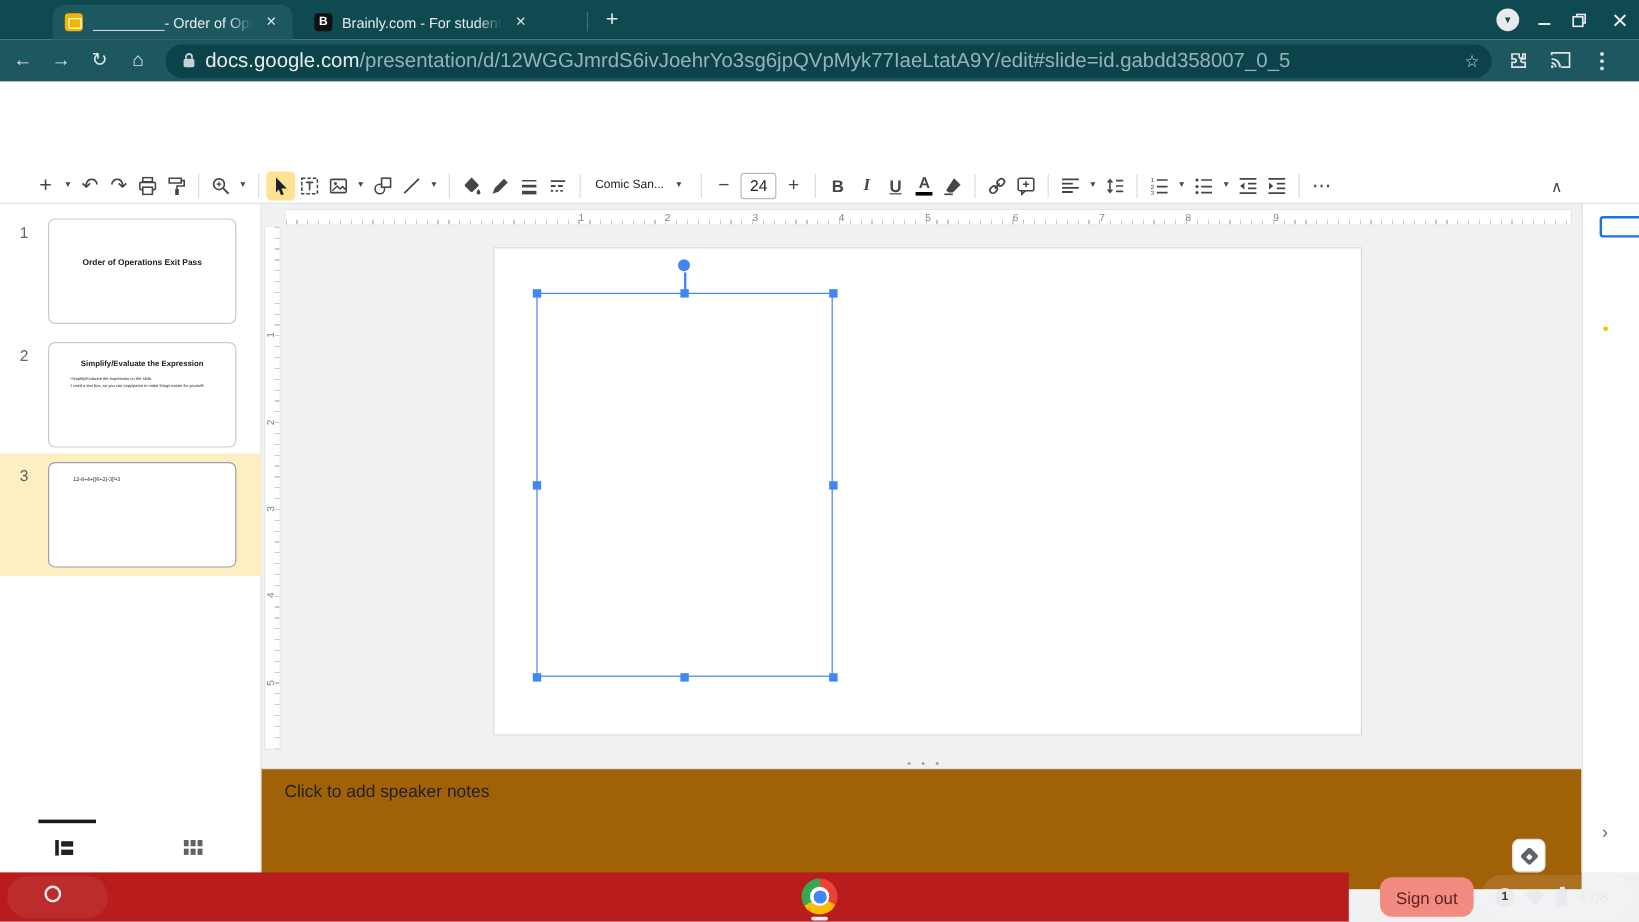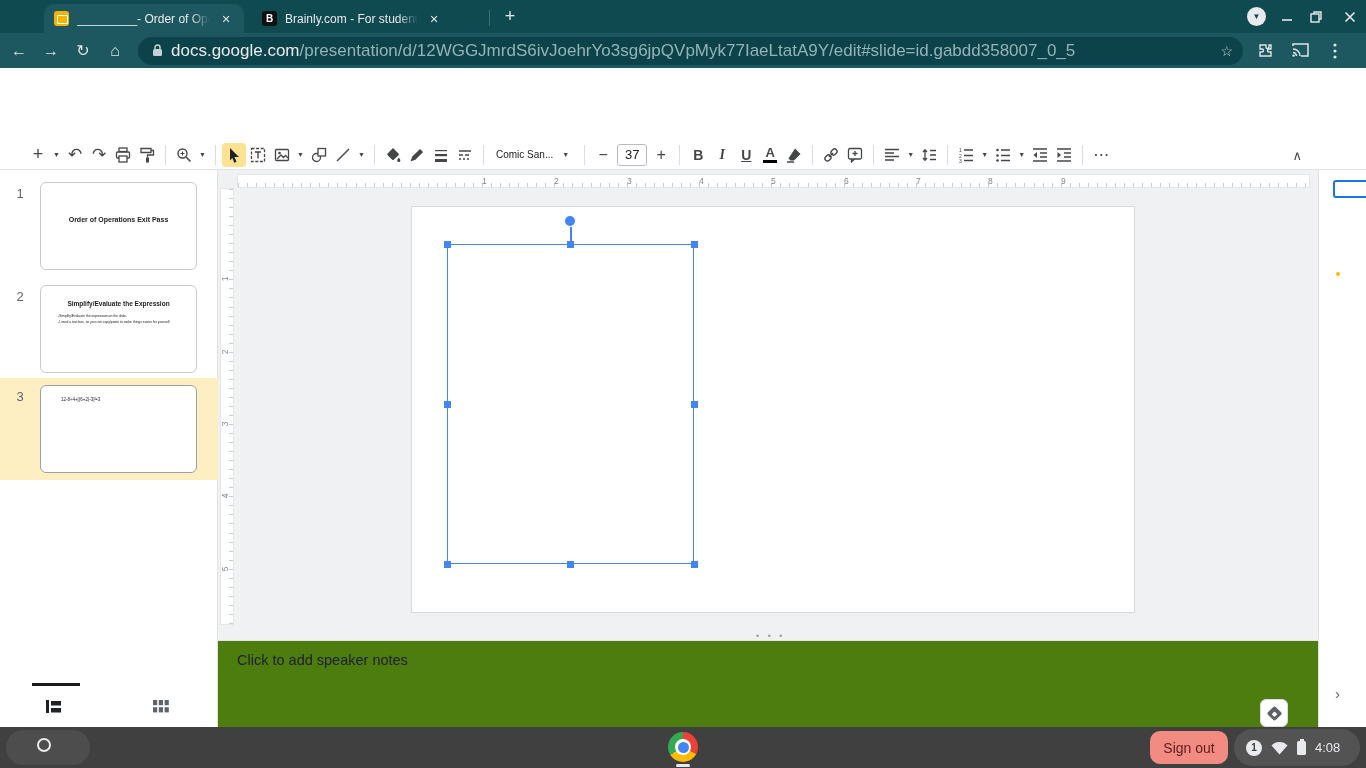--- a/index.html
+++ b/index.html
@@ -93,39 +93,39 @@
   .slide-canvas { position:absolute; left:193px; top:36px; width:724px; height:407px; background:#fff; border:1px solid #D8DADC; }
   .expr { position:absolute; left:237px; top:81px; font-family:"DejaVu Sans",sans-serif; font-size:25px; letter-spacing:-0.5px; color:#000; white-space:nowrap; }
   .expr sup { font-size:14px; vertical-align:9px; }
   .selbox { position:absolute; left:229px; top:74px; width:247px; height:320px; border:1.5px solid #4285F4; }
   .handle { position:absolute; width:7px; height:7px; background:#4285F4; }
   .rot-stem { position:absolute; left:352px; top:57px; width:1.5px; height:17px; background:#4285F4; }
   .rot-knob { position:absolute; left:347px; top:46px; width:10px; height:10px; border-radius:50%; background:#4285F4; }
   .notes-dots { position:absolute; left:538px; top:461px; color:#9AA0A6; font-size:9px; letter-spacing:3px; }
 
   
-  .notesbar { position:absolute; left:218px; top:640px; width:1100px; height:101px; background:#4d7c0f; border-top:1px solid #E0E2E4; }
+  .notesbar { position:absolute; left:218px; top:640px; width:1100px; height:101px; background:#a16207; border-top:1px solid #E0E2E4; }
   .notes-ph { position:absolute; left:19px; top:11px; font-size:14.5px; color:#202124; }
   .explore-btn { position:absolute; right:30px; bottom:14px; width:28px; height:28px; border:1px solid #DADCE0; border-radius:6px; display:flex; align-items:center; justify-content:center; background:#fff; }
   .explore-d { width:11px; height:11px; background:#5F6368; transform:rotate(45deg); border-radius:2px; position:relative; }
   .explore-d:after { content:""; position:absolute; left:3.5px; top:3.5px; width:4px; height:4px; background:#fff; border-radius:1px; }
 
   
   .sidepanel { position:absolute; left:1318px; top:170px; width:48px; height:557px; background:#fff; border-left:1px solid #E0E2E4; }
   .sp-ico { position:absolute; left:14px; width:18px; height:18px; }
   .cal { background:#fff; border:2px solid #1A73E8; border-radius:3px; color:#1A73E8; font-size:8px; font-weight:bold; text-align:center; line-height:14px; }
   .keep { background:#FBBC04; border-radius:4px; position:relative; }
   .keep:after { content:""; position:absolute; left:5px; top:4px; width:8px; height:8px; background:#fff; border-radius:50% 50% 40% 40%; }
   .tasks { background:#1A73E8; border-radius:50%; position:relative; }
   .tasks:before { content:""; position:absolute; left:8px; top:4px; width:3px; height:9px; background:#fff; transform:rotate(40deg); border-radius:2px; }
   .tasks:after { content:""; position:absolute; left:3px; top:4px; width:4px; height:4px; background:#FBBC04; border-radius:50%; }
   .sp-chevron { position:absolute; left:16px; top:515px; color:#5F6368; font-size:15px; }
 
   
-  .shelf { position:absolute; left:0; top:727px; width:1366px; height:41px; background:#404040; }
+  .shelf { position:absolute; left:0; top:727px; width:1124px; height:41px; background:#b91c1c; }
   .launcher-pill { position:absolute; left:6px; top:3px; width:84px; height:35px; border-radius:18px; background:rgba(255,255,255,0.07); }
   .launcher-ring { position:absolute; left:37px; top:11px; width:14px; height:14px; border:2.5px solid #E8EAED; border-radius:50%; }
   .chrome-ico { position:absolute; left:668px; top:5px; width:30px; height:30px; border-radius:50%;
     background:conic-gradient(from 120deg,#EA4335 0 120deg,#4285F4 0 120deg); }
   .chrome-ico { background:conic-gradient(#EA4335 0 33%, #FBBC05 33% 66%, #34A853 66% 100%); }
   .chrome-ico:before { content:""; position:absolute; left:7px; top:7px; width:16px; height:16px; background:#fff; border-radius:50%; }
   .chrome-ico:after { content:""; position:absolute; left:9.5px; top:9.5px; width:11px; height:11px; background:#4285F4; border-radius:50%; }
   .chrome-indicator { position:absolute; left:676px; top:37px; width:14px; height:3px; border-radius:2px; background:#E8EAED; }
   .signout { position:absolute; left:1150px; top:4px; width:78px; height:33px; background:#F28B82; border-radius:10px; color:#5F2120; font-size:14px; font-weight:500; display:flex; align-items:center; justify-content:center; }
   .tray { position:absolute; left:1234px; top:2px; width:126px; height:37px; border-radius:19px; background:rgba(255,255,255,0.1); display:flex; align-items:center; padding:0 12px; gap:9px; }
@@ -347,21 +347,21 @@
         <line x1="2" y1="12" x2="14" y2="12" stroke="#444746" stroke-width="1.5" stroke-dasharray="2 2"></line>
       </svg>
   </span>
   <span class="tsep"></span>
   <span class="fontbox">
     <span class="fname">Comic San...</span>
     <span class="tcaret" style="font-size:7px;">▼</span>
   </span>
   <span class="tsep"></span>
   <span class="tico">−</span>
-  <span class="sizebox">37</span>
+  <span class="sizebox">24</span>
   <span class="tico">+</span>
   <span class="tsep"></span>
   <span class="tico txt">B</span>
   <span class="tico txt italic">I</span>
   <span class="tico txt uline">U</span>
   <span class="tico acolor">
       <span>A</span>
       <span class="bar"></span>
     </span>
   <span class="tico">

